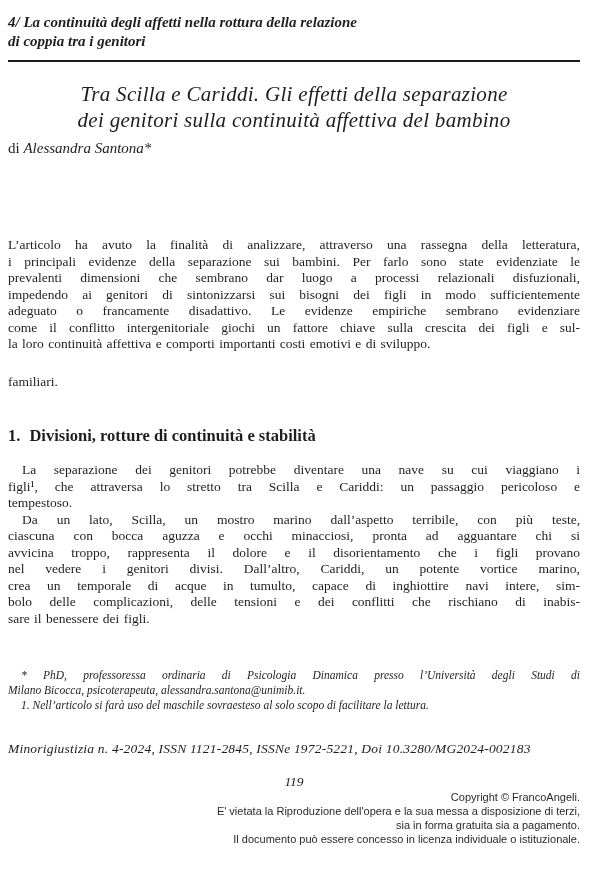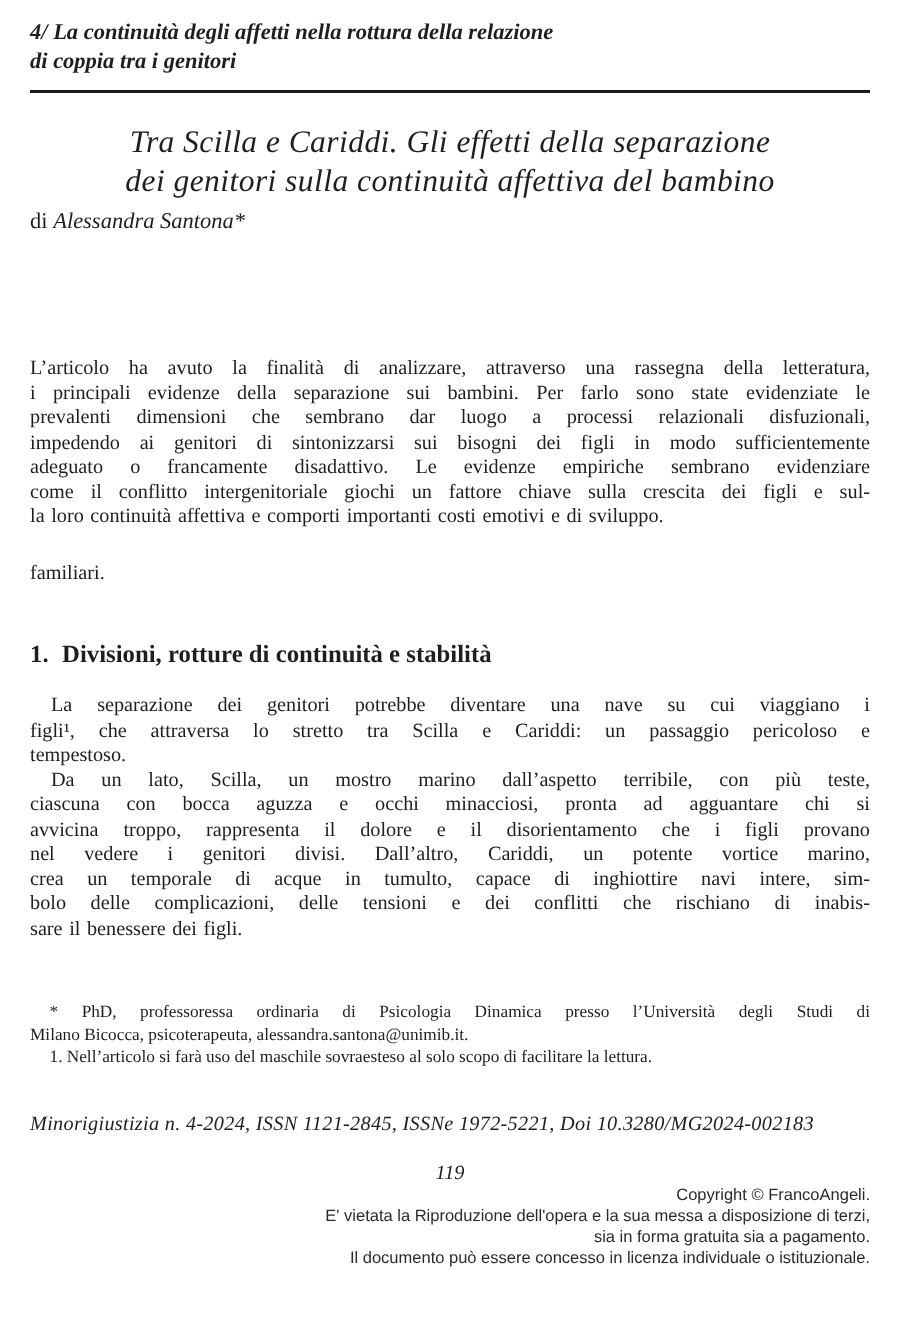--- a/index.html
+++ b/index.html
@@ -8,21 +8,21 @@
     background: #ffffff;
   }
   body {
     width: 600px;
     height: 890px;
     overflow: hidden;
     color: #1e1e1e;
     font-family: "Liberation Serif", serif;
   }
   .page {
-    padding: 13px 20px 0 20px;
+    padding: 13px 20px 0 8px;
     box-sizing: border-box;
     width: 600px;
   }
   
   .hdr-line {
     font-family: "Liberation Serif", serif;
     font-weight: bold;
     font-style: italic;
     font-size: 15px;
     line-height: 19px;
@@ -68,20 +68,21 @@
     font-size: 16.5px;
     line-height: 22px;
   }
   .h2 .num { margin-right: 9px; }
   .para1 { margin-top: 15px; }
   
   .fnotes { margin-top: 41px; }
   .fl {
     font-size: 11.5px;
     line-height: 15px;
+    font-style: italic;
   }
   .fl.j { text-align: justify; text-align-last: justify; }
   .fl.ind { text-indent: 13px; }
   
   .journal {
     margin-top: 27px;
     font-style: italic;
     font-size: 13.5px;
     line-height: 17px;
     letter-spacing: 0.2px;

